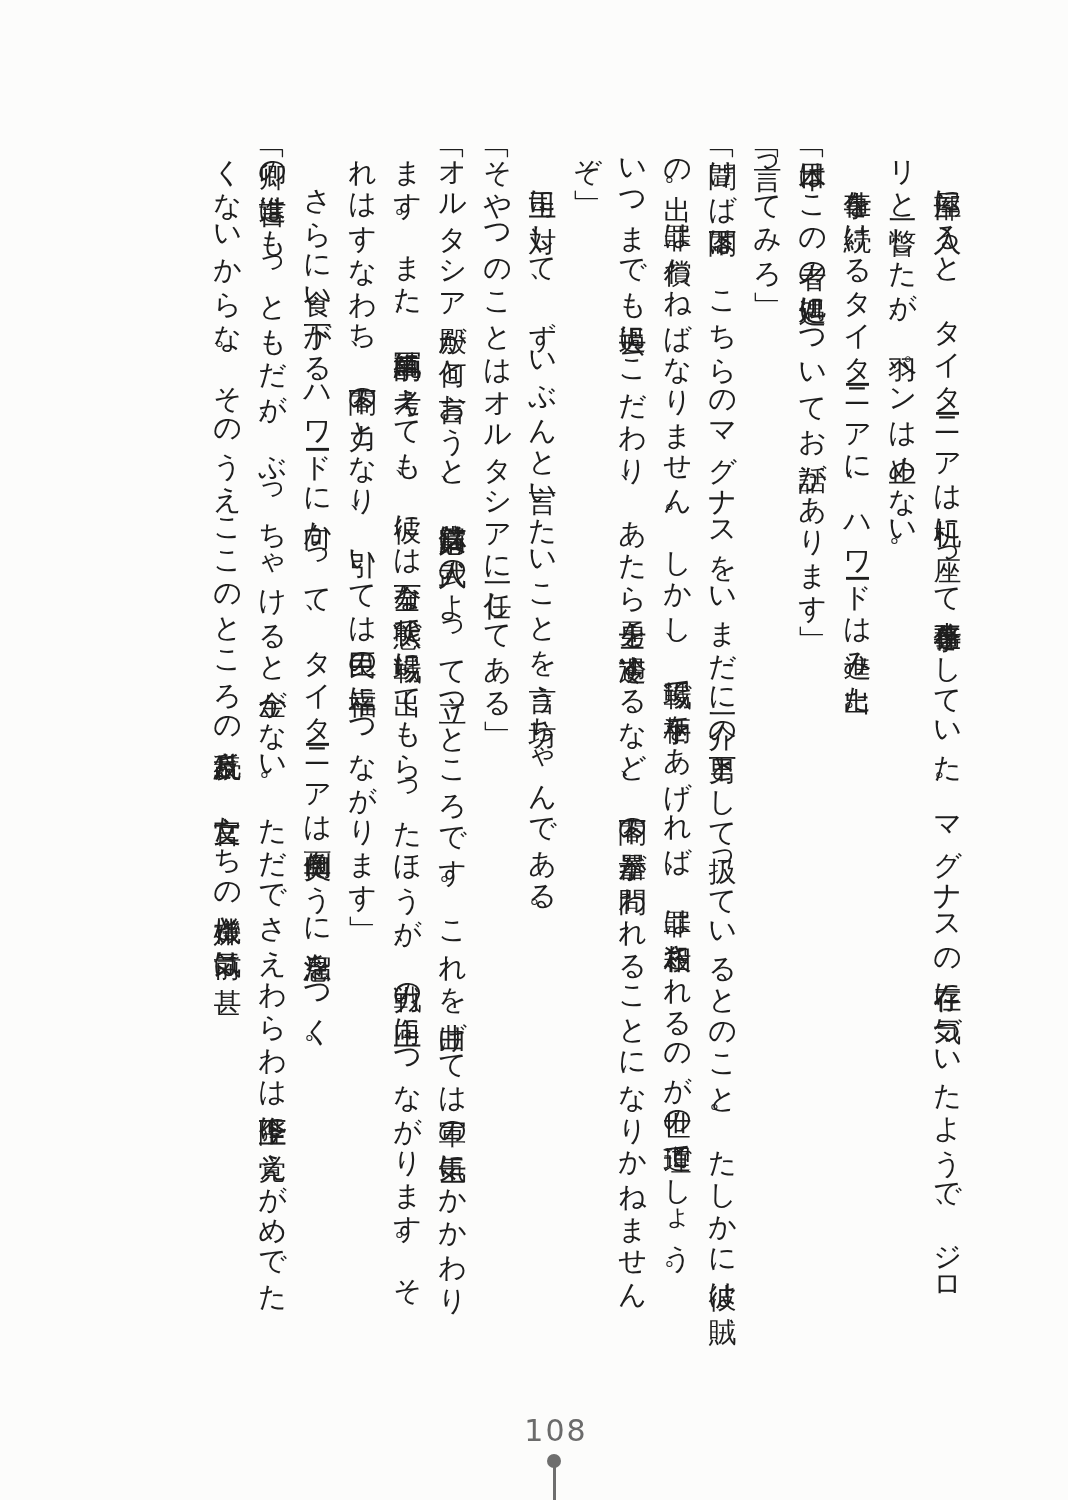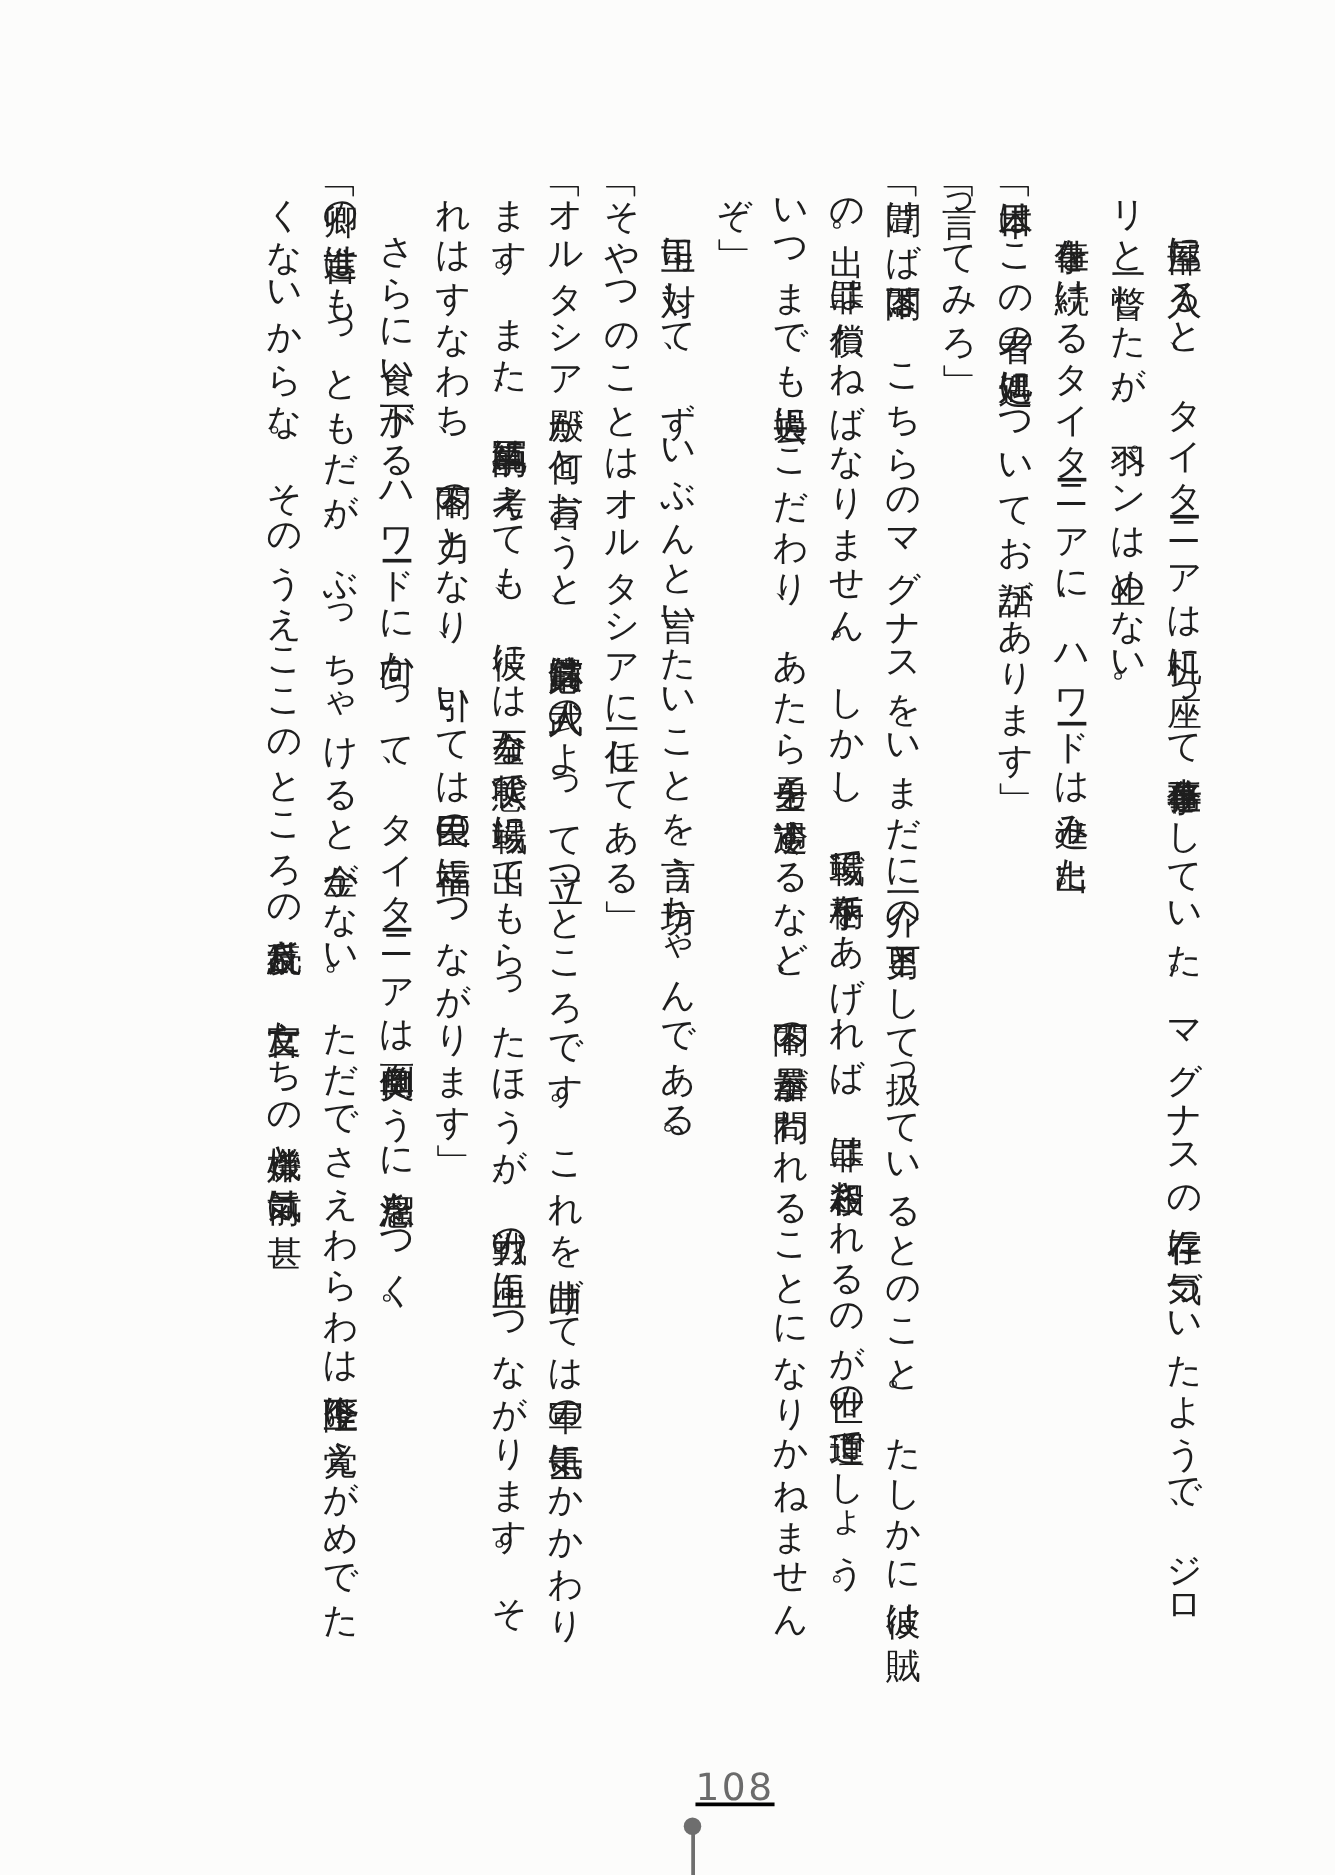--- a/index.html
+++ b/index.html
@@ -31,25 +31,24 @@
   .text-block p {
     margin: 0;
     padding: 0;
     line-height: 45px;
   }
   .text-block p.indent {
     text-indent: 29px;
   }
   .page-footer {
     position: absolute;
-    left: 588px;
+    left: 556px;
     top: 1415px;
     transform: translateX(-50%);
     text-align: left;
-    text-decoration: underline;
   }
   .page-number {
     font-family: "DejaVu Sans", "Liberation Sans", sans-serif;
     font-size: 30px;
     line-height: 32px;
     letter-spacing: 2px;
     color: var(--pagenum, #6b6b6b);
   }
   .page-marker {
     position: absolute;

